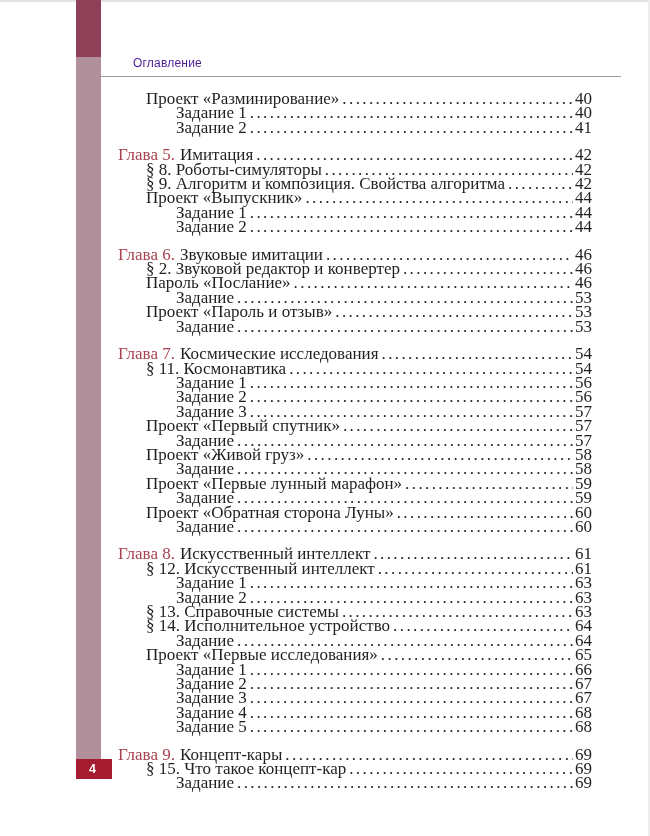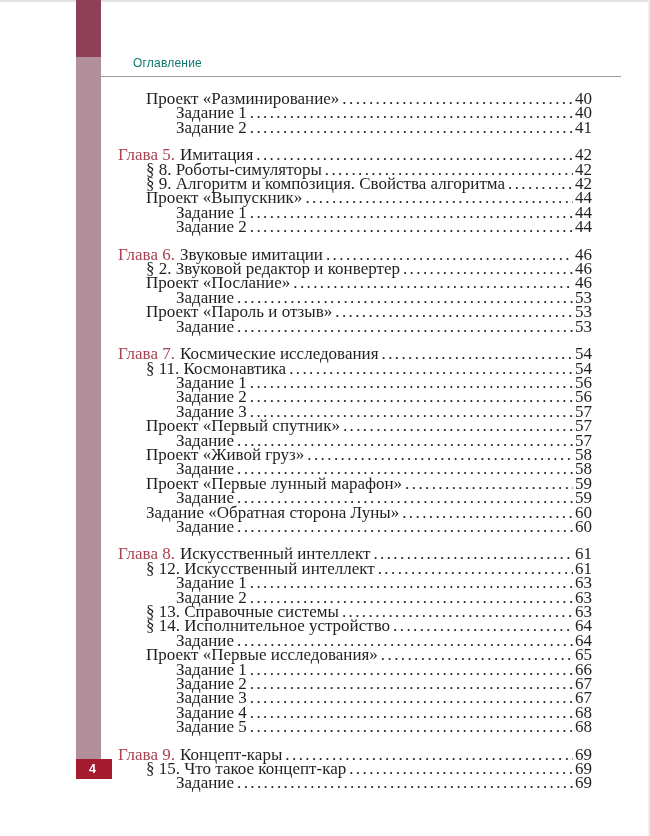--- a/index.html
+++ b/index.html
@@ -25,21 +25,21 @@
     position:absolute; left:76px; top:759px; width:36px; height:20px;
     background:var(--badge); color:#ffffff;
     font-family:"Liberation Sans", sans-serif; font-weight:bold; font-size:12.5px;
     display:flex; align-items:center; padding-left:13px; box-sizing:border-box;
   }
 
   
   .header-title {
     position:absolute; left:133px; top:56px;
     font-family:"Liberation Sans", sans-serif;
-    font-size:12px; color:#0f766e; letter-spacing:0.2px;
+    font-size:12px; color:#4c1d95; letter-spacing:0.2px;
   }
   .header-rule { position:absolute; left:101px; top:76px; width:520px; height:1px; background:#9b9b9b; }
 
   
   .toc {
     position:absolute; left:118px; top:92px; width:474px;
     font-size:17px;
   }
   .entry { display:flex; align-items:baseline; line-height:14.4px; }
   .entry.chapter { margin-top:13px; font-weight:normal; }
@@ -116,21 +116,21 @@
       <span class="label"><span class="prefix">Глава 6.</span><span>Звуковые имитации</span></span>
       <span class="dots"></span>
       <span class="pagenum">46</span>
     </div>
     <div class="entry section">
       <span class="label">§ 2. Звуковой редактор и конвертер</span>
       <span class="dots"></span>
       <span class="pagenum">46</span>
     </div>
     <div class="entry project">
-      <span class="label">Проект «Послание»</span>
+      <span class="label">Пароль «Послание»</span>
       <span class="dots"></span>
       <span class="pagenum">46</span>
     </div>
     <div class="entry task">
       <span class="label">Задание</span>
       <span class="dots"></span>
       <span class="pagenum">53</span>
     </div>
     <div class="entry project">
       <span class="label">Проект «Пароль и отзыв»</span>
@@ -191,21 +191,21 @@
       <span class="label">Проект «Первые лунный марафон»</span>
       <span class="dots"></span>
       <span class="pagenum">59</span>
     </div>
     <div class="entry task">
       <span class="label">Задание</span>
       <span class="dots"></span>
       <span class="pagenum">59</span>
     </div>
     <div class="entry project">
-      <span class="label">Задание «Обратная сторона Луны»</span>
+      <span class="label">Проект «Обратная сторона Луны»</span>
       <span class="dots"></span>
       <span class="pagenum">60</span>
     </div>
     <div class="entry task">
       <span class="label">Задание</span>
       <span class="dots"></span>
       <span class="pagenum">60</span>
     </div>
     <div class="entry chapter">
       <span class="label"><span class="prefix">Глава 8.</span><span>Искусственный интеллект</span></span>

